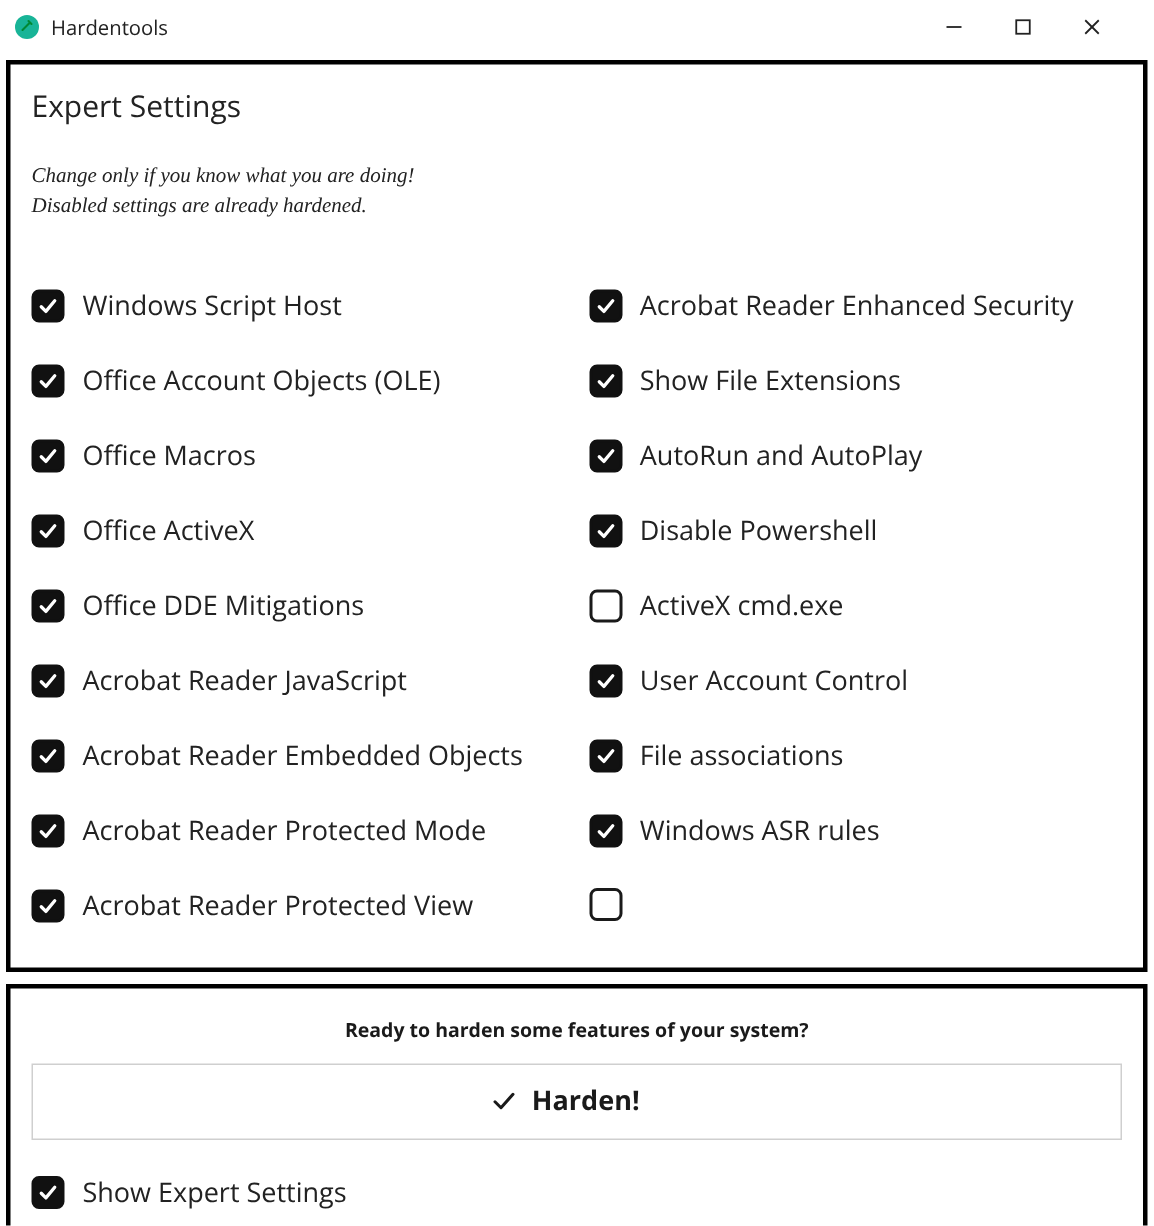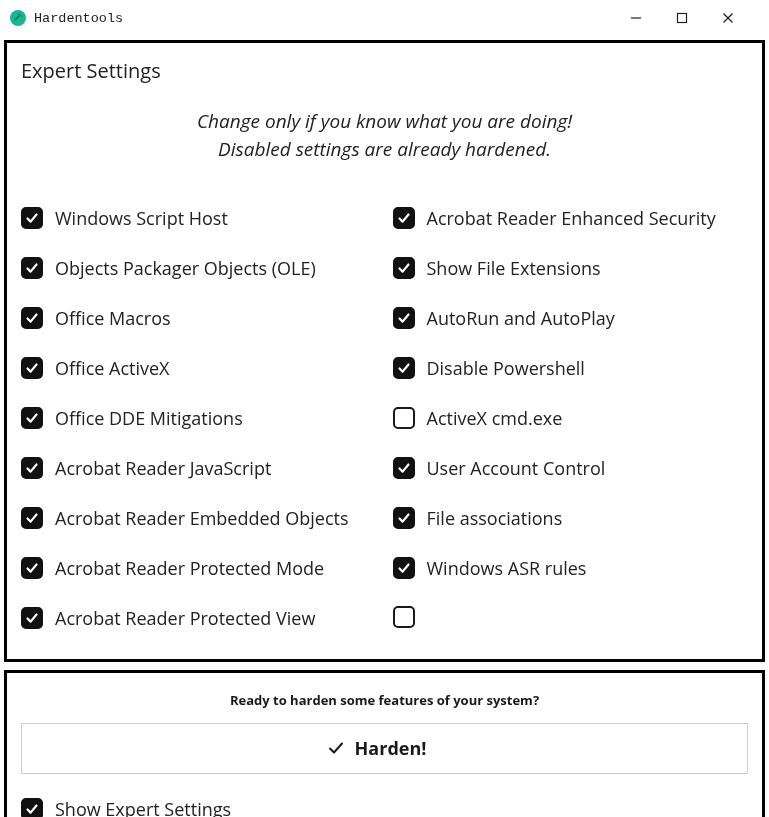--- a/index.html
+++ b/index.html
@@ -11,21 +11,20 @@
     width: 769px;
     height: 817px;
     overflow: hidden;
   }
   .titlebar {
     display: flex;
     align-items: center;
     height: 36px;
     padding: 0 18px 0 10px;
     background: #fff;
-    font-family: Liberation Mono, monospace;
   }
   .titlebar .app-icon {
     width: 16px; height: 16px;
     border-radius: 50%;
     background: #18b497;
     display: flex; align-items: center; justify-content: center;
     margin-right: 8px;
   }
   .titlebar .app-icon svg { width: 10px; height: 10px; }
   .titlebar .title {
@@ -51,26 +50,27 @@
   }
   .panel + .panel { margin-top: 8px; }
 
   .page-title {
     font-size: 20px;
     color: #222;
     margin: 0 0 24px 0;
     font-weight: 400;
   }
   .warn {
-    text-align: center;
+    text-align: left;
     font-style: italic;
-    font-size: 19px;
+    font-size: 14px;
     color: #222;
     margin-bottom: 30px;
     line-height: 1.45;
+    font-family: Liberation Serif, serif;
   }
 
   .grid {
     display: grid;
     grid-template-columns: 1fr 1fr;
     column-gap: 16px;
     row-gap: 0;
   }
   .col { display: flex; flex-direction: column; }
 
@@ -171,21 +171,21 @@
               </svg>
             </span>
             <span class="chk-label">Windows Script Host</span>
           </div>
           <div class="chk-row">
             <span class="cbox checked">
               <svg viewBox="0 0 14 14">
                 <path d="M2.5 7.5 L5.6 10.6 L11.5 3.5" fill="none" stroke="#fff" stroke-width="2.2" stroke-linecap="round" stroke-linejoin="round"></path>
               </svg>
             </span>
-            <span class="chk-label">Objects Packager Objects (OLE)</span>
+            <span class="chk-label">Office Account Objects (OLE)</span>
           </div>
           <div class="chk-row">
             <span class="cbox checked">
               <svg viewBox="0 0 14 14">
                 <path d="M2.5 7.5 L5.6 10.6 L11.5 3.5" fill="none" stroke="#fff" stroke-width="2.2" stroke-linecap="round" stroke-linejoin="round"></path>
               </svg>
             </span>
             <span class="chk-label">Office Macros</span>
           </div>
           <div class="chk-row">

